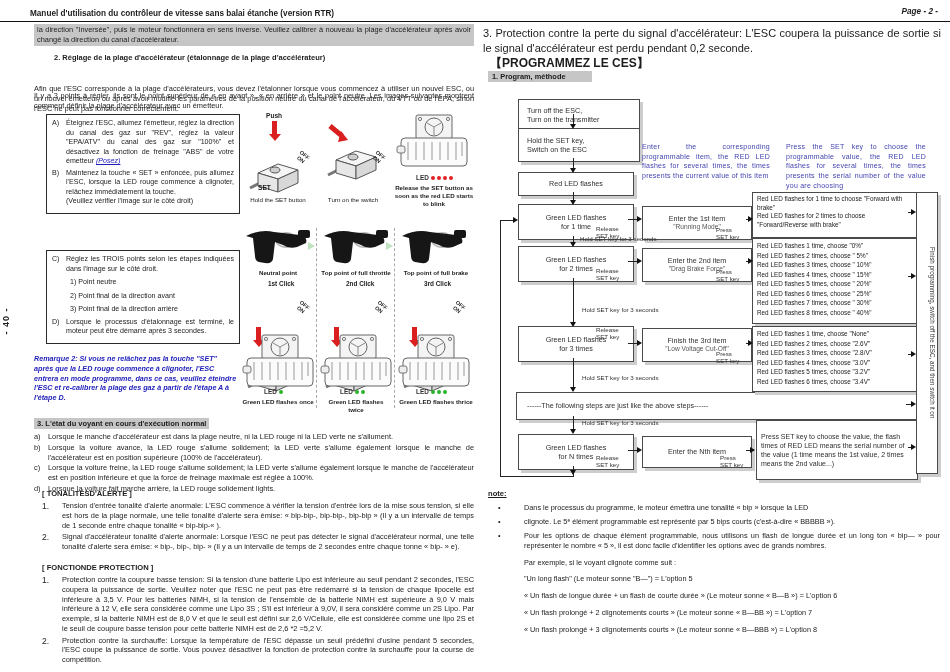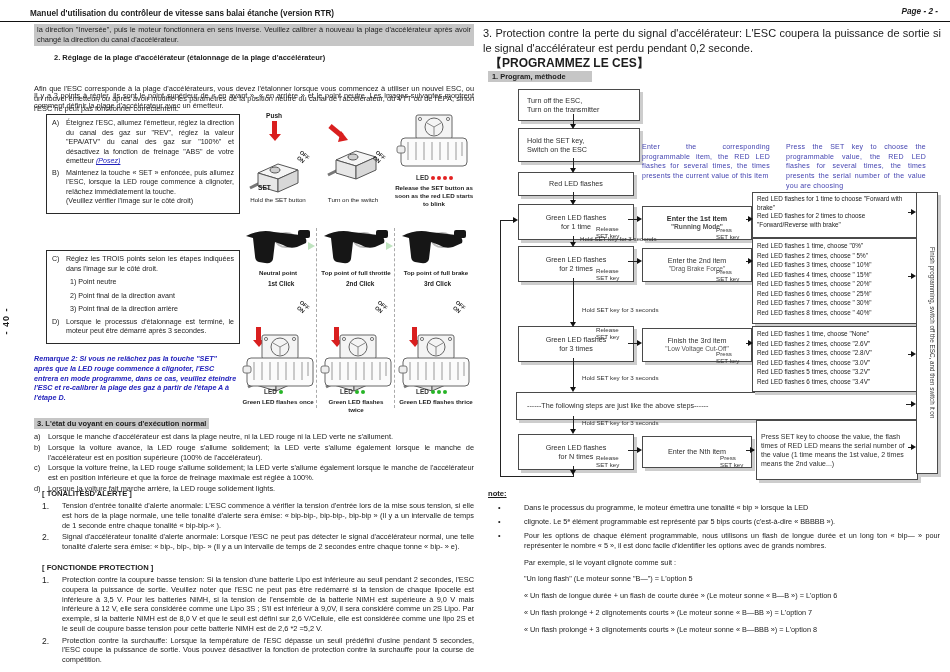--- a/index.html
+++ b/index.html
@@ -356,36 +356,36 @@
     </div>
   </div>
 </div>
 
 <div class="rp3 just">3. Protection contre la perte du signal  d'accélérateur:    L'ESC    coupera   la puissance   de sortie  si  le  signal d'accélérateur  est perdu  pendant  0,2  seconde.</div>
 <div class="prog-h">【PROGRAMMEZ LE  CES】</div>
 <div class="prog-sub">1.    Program, méthode</div>
 
 <div class="flow">
 
-  <div class="fbox" style="left:38px;top:3px;width:110px;height:28px;text-align:left;justify-content:flex-start;padding-left:8px;">Turn off the ESC,
+  <div class="fbox" style="left:38px;top:13px;width:110px;height:28px;text-align:left;justify-content:flex-start;padding-left:8px;">Turn off the ESC,
 Turn on the transmitter</div>
   <div class="fbox" style="left:38px;top:42px;width:110px;height:30px;text-align:left;justify-content:flex-start;padding-left:8px;">Hold the SET key,
 Switch on the ESC</div>
   <div class="fbox" style="left:38px;top:86px;width:110px;height:20px;">Red LED flashes</div>
   <div class="fbox" style="left:38px;top:118px;width:110px;height:32px;">Green LED flashes
 for 1 time</div>
   <div class="fbox" style="left:38px;top:160px;width:110px;height:32px;">Green LED flashes
 for 2 times</div>
   <div class="fbox" style="left:38px;top:240px;width:110px;height:32px;">Green LED flashes
 for 3 times</div>
   <div class="fbox" style="left:36px;top:306px;width:390px;height:24px;justify-content:flex-start;padding-left:10px;">------The following steps are just like the above steps------</div>
   <div class="fbox" style="left:38px;top:348px;width:110px;height:32px;">Green LED flashes
 for N times</div>
 
-  <div class="fbox sub2" style="left:162px;top:120px;width:104px;height:30px;font-weight:bold;"><span>Enter the 1st item</span><span class="sub">"Running Mode"</span></div>
+  <div class="fbox sub2" style="left:162px;top:120px;width:104px;height:30px;"><span>Enter the 1st item</span><span class="sub">"Running Mode"</span></div>
   <div class="fbox sub2" style="left:162px;top:162px;width:104px;height:30px;"><span>Enter the 2nd item</span><span class="sub">"Drag Brake Force"</span></div>
   <div class="fbox sub2" style="left:162px;top:242px;width:104px;height:30px;"><span>Finish the 3rd item</span><span class="sub">"Low Voltage Cut-Off"</span></div>
   <div class="fbox" style="left:162px;top:350px;width:104px;height:28px;">Enter the Nth item</div>
 
   <div class="bluetxt just" style="left:162px;top:56px;width:128px;">Enter the corresponding programmable item, the RED LED flashes for several times, the times presents the current value of this item</div>
   <div class="bluetxt just" style="left:306px;top:56px;width:140px;">Press the SET key to choose the programmable value, the RED LED flashes for several times, the times presents the serial number of the  value you are choosing</div>
 
   <div class="redlist" style="left:272px;top:106px;width:156px;height:40px;line-height:1.35;">
     <div class="red1l">Red LED flashes for 1 time to choose "Forward with brake"</div>
     <div class="red1l">Red LED flashes for 2 times to choose "Forward/Reverse with brake"</div>

